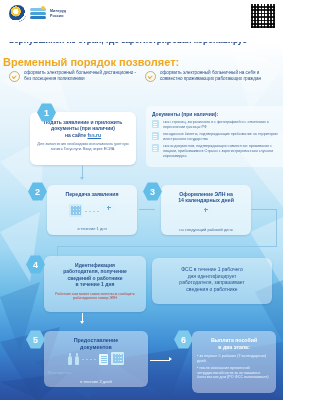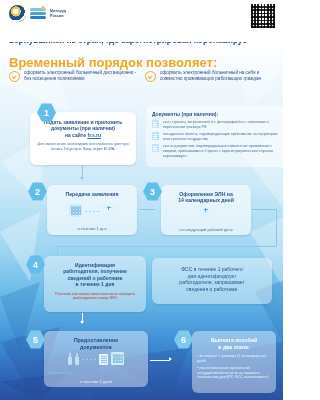--- a/index.html
+++ b/index.html
@@ -32,22 +32,22 @@
   .qr{position:absolute;right:8px;top:4px;width:24px;height:24px;
      background:
        repeating-linear-gradient(90deg,#222 0 1.6px,#fff 1.6px 3.2px),
        repeating-linear-gradient(0deg,#2b2b2b 0 1.6px,#fff 1.6px 3.4px);
      background-blend-mode:multiply;}
 
   .title{position:absolute;left:9px;top:25px;width:266px;color:#274a87;
      font-size:8.4px;line-height:10.2px;font-weight:bold;letter-spacing:-.05px;}
 
   
-  .subtitle{position:absolute;left:9px;top:58px;width:266px;color:#f0a91e;
-     font-size:13px;font-weight:bold;line-height:9px;}
+  .subtitle{position:absolute;left:3px;top:58px;width:266px;color:#f0a91e;
+     font-size:11px;font-weight:bold;line-height:9px;}
 
   
   .checks{position:absolute;left:9px;top:70px;width:266px;display:flex;gap:6px;}
   .chk{display:flex;gap:4px;width:130px;}
   .chk-ic{flex:0 0 auto;width:9px;height:9px;margin-top:1px;border-radius:50%;
      border:1.2px solid #f0a91e;position:relative;}
   .chk-ic:after{content:"";position:absolute;left:2px;top:3.4px;width:3px;height:1.6px;
      border-left:1.2px solid #f0a91e;border-bottom:1.2px solid #f0a91e;transform:rotate(-45deg);}
   .chk-tx{font-size:4.6px;line-height:6px;color:#2f5288;}
 

